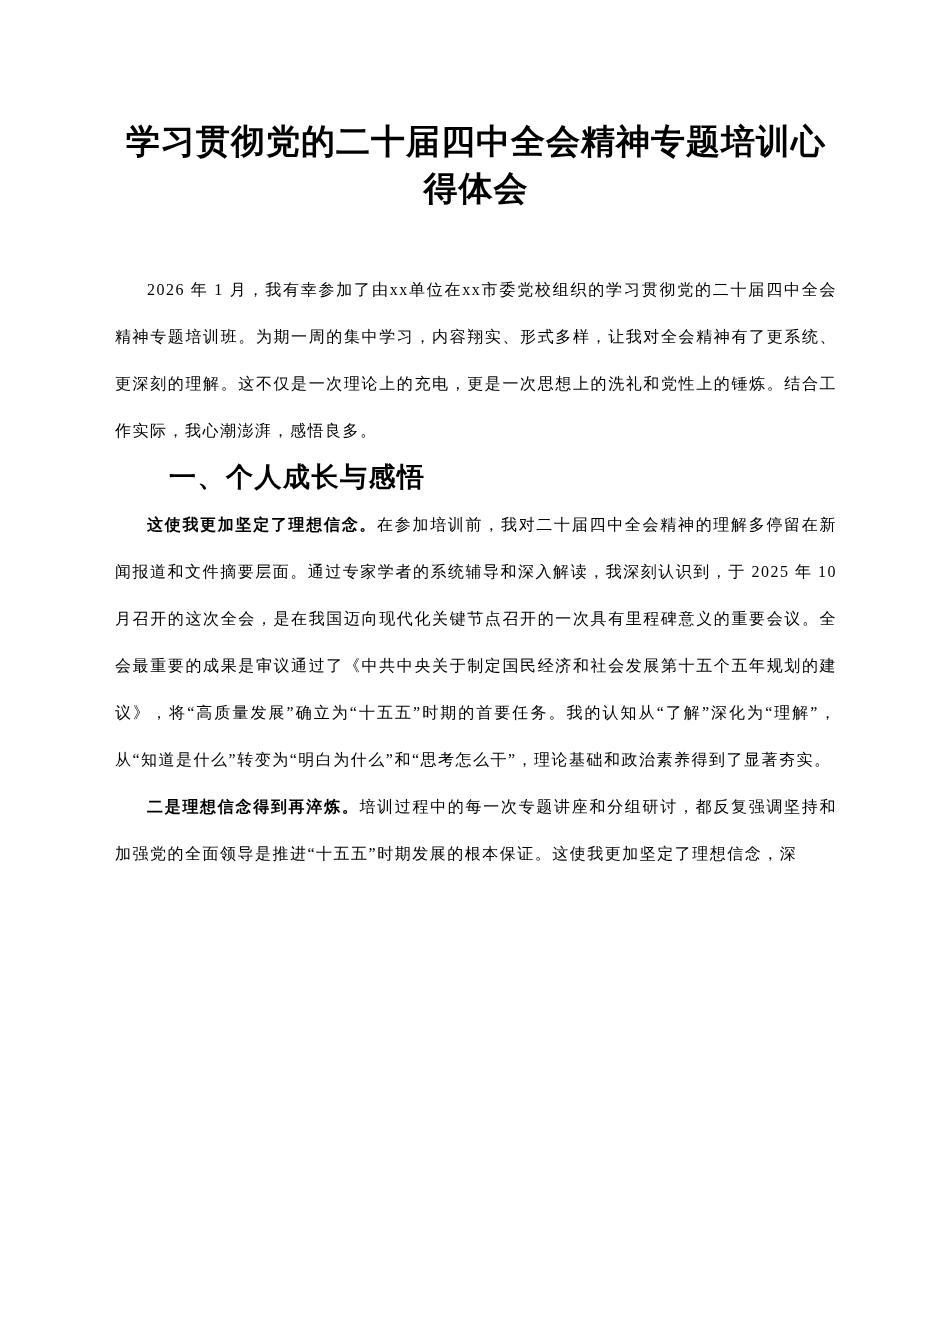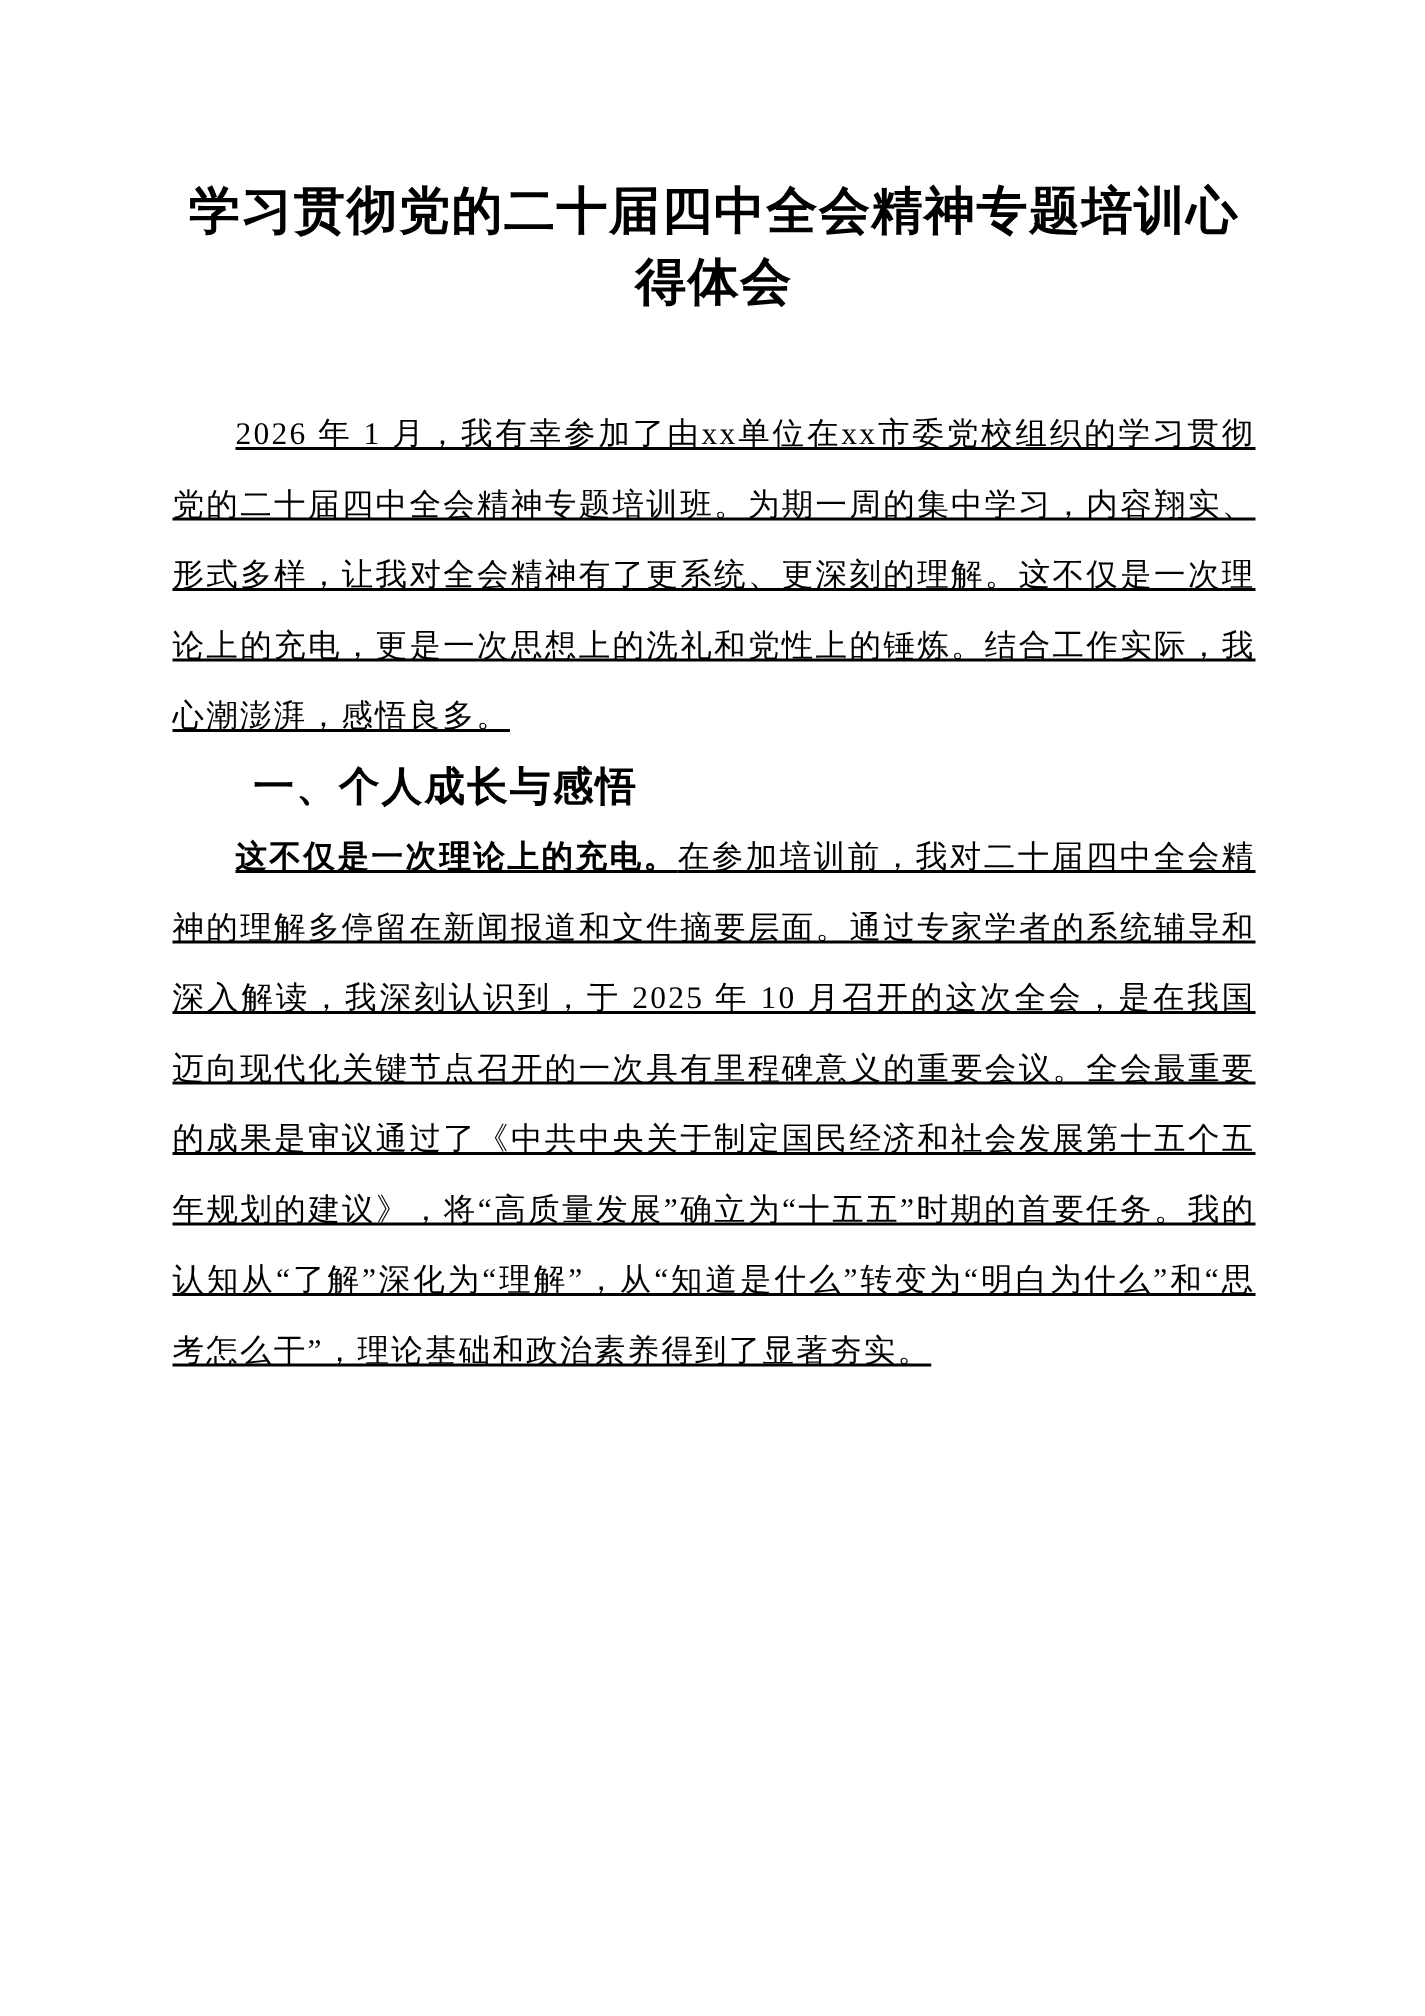--- a/index.html
+++ b/index.html
@@ -22,27 +22,26 @@
   .doc-title {
     font-family: "Liberation Sans", "DejaVu Sans", sans-serif;
     font-weight: bold;
     font-size: 34px;
     line-height: 1.38;
     text-align: center;
     letter-spacing: 1px;
     margin: 0 4px 54px 4px;
   }
   .para {
-    font-size: 21px;
+    font-size: 16px;
     line-height: 47px;
     letter-spacing: 1.5px;
     text-align: justify;
     text-indent: 2em;
     margin: 0;
-    text-decoration: underline;
   }
   .heading {
     font-family: "Liberation Sans", "DejaVu Sans", sans-serif;
     font-weight: bold;
     font-size: 27px;
     line-height: 47px;
     letter-spacing: 1.5px;
     text-indent: 2em;
     margin: 0;
   }
@@ -54,16 +53,17 @@
 <body>
 
 <div class="page">
 
   <h1 class="doc-title">学习贯彻党的二十届四中全会精神专题培训心得体会</h1>
 
   <p class="para"><span>2026 年 1 月，我有幸参加了由xx单位在xx市委党校组织的学习贯彻党的二十届四中全会精神专题培训班。为期一周的集中学习，内容翔实、形式多样，让我对全会精神有了更系统、更深刻的理解。这不仅是一次理论上的充电，更是一次思想上的洗礼和党性上的锤炼。结合工作实际，我心潮澎湃，感悟良多。</span></p>
 
   <p class="heading">一、个人成长与感悟</p>
 
-  <p class="para"><span class="lead">这不仅是一次理论上的充电。</span><span>在参加培训前，我对二十届四中全会精神的理解多停留在新闻报道和文件摘要层面。通过专家学者的系统辅导和深入解读，我深刻认识到，于 2025 年 10 月召开的这次全会，是在我国迈向现代化关键节点召开的一次具有里程碑意义的重要会议。全会最重要的成果是审议通过了《中共中央关于制定国民经济和社会发展第十五个五年规划的建议》，将“高质量发展”确立为“十五五”时期的首要任务。我的认知从“了解”深化为“理解”，从“知道是什么”转变为“明白为什么”和“思考怎么干”，理论基础和政治素养得到了显著夯实。</span></p>
+  <p class="para"><span class="lead">这使我更加坚定了理想信念。</span><span>在参加培训前，我对二十届四中全会精神的理解多停留在新闻报道和文件摘要层面。通过专家学者的系统辅导和深入解读，我深刻认识到，于 2025 年 10 月召开的这次全会，是在我国迈向现代化关键节点召开的一次具有里程碑意义的重要会议。全会最重要的成果是审议通过了《中共中央关于制定国民经济和社会发展第十五个五年规划的建议》，将“高质量发展”确立为“十五五”时期的首要任务。我的认知从“了解”深化为“理解”，从“知道是什么”转变为“明白为什么”和“思考怎么干”，理论基础和政治素养得到了显著夯实。</span></p>
 
+  <p class="para"><span class="lead">二是理想信念得到再淬炼。</span><span>培训过程中的每一次专题讲座和分组研讨，都反复强调坚持和加强党的全面领导是推进“十五五”时期发展的根本保证。这使我更加坚定了理想信念，深</span></p>
 
 </div>
 
 </body></html>

